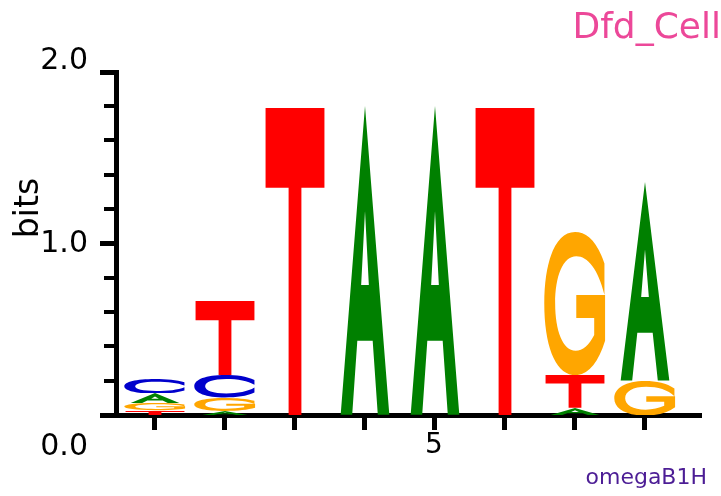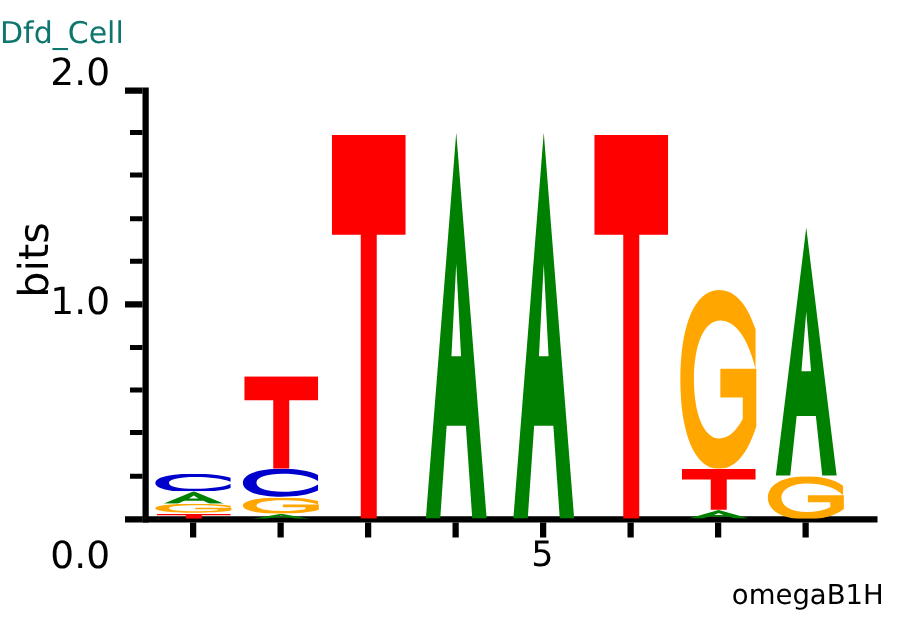--- a/index.html
+++ b/index.html
@@ -2,23 +2,23 @@
 <html><head>
 <meta charset="utf-8">
 <style>
   html,body{margin:0;padding:0;background:#ffffff;}
   body{width:721px;height:496px;overflow:hidden;
        font-family:"DejaVu Sans","Liberation Sans",sans-serif;color:#000;}
   #root{position:relative;width:721px;height:496px;background:#fff;}
 
   .title{
     position:absolute; left:0; top:4px; width:721px;
-    text-align:left; font-size:24px; letter-spacing:0px;
+    text-align:right; font-size:36px; letter-spacing:0px;
     font-family:"DejaVu Sans","Liberation Sans",sans-serif;
-    color:#0f766e; line-height:44px;
+    color:#ec4899; line-height:44px;
   }
 
   .ylabel{
     position:absolute; left:-28px; top:190px; width:110px;
     text-align:center; font-size:33px; color:#000;
     transform:rotate(-90deg); transform-origin:50% 50%;
     line-height:36px;
   }
 
   .ytick-label{
@@ -33,21 +33,21 @@
   .ytick-minor{position:absolute; width:10px; height:4px; background:#000; left:104px;}
   .xtick{position:absolute; width:5px; height:12px; background:#000; top:418px;}
 
   .xtick-label{
     position:absolute; top:428px; width:40px; text-align:center;
     font-size:28px; color:#000; line-height:32px;
   }
 
   .fineprint{
     position:absolute; right:14px; bottom:6px;
-    font-size:22px; color:#000000; line-height:26px;
+    font-size:22px; color:#4c1d95; line-height:26px;
   }
 
   
   #stacks{position:absolute; left:0; top:0; width:721px; height:496px;}
   .stack{position:absolute; bottom:81px;}
   .glyph{position:relative; width:100%; overflow:hidden;}
   .glyph svg{display:block; width:100%; height:100%;}
 </style>
 </head>
 <body>

